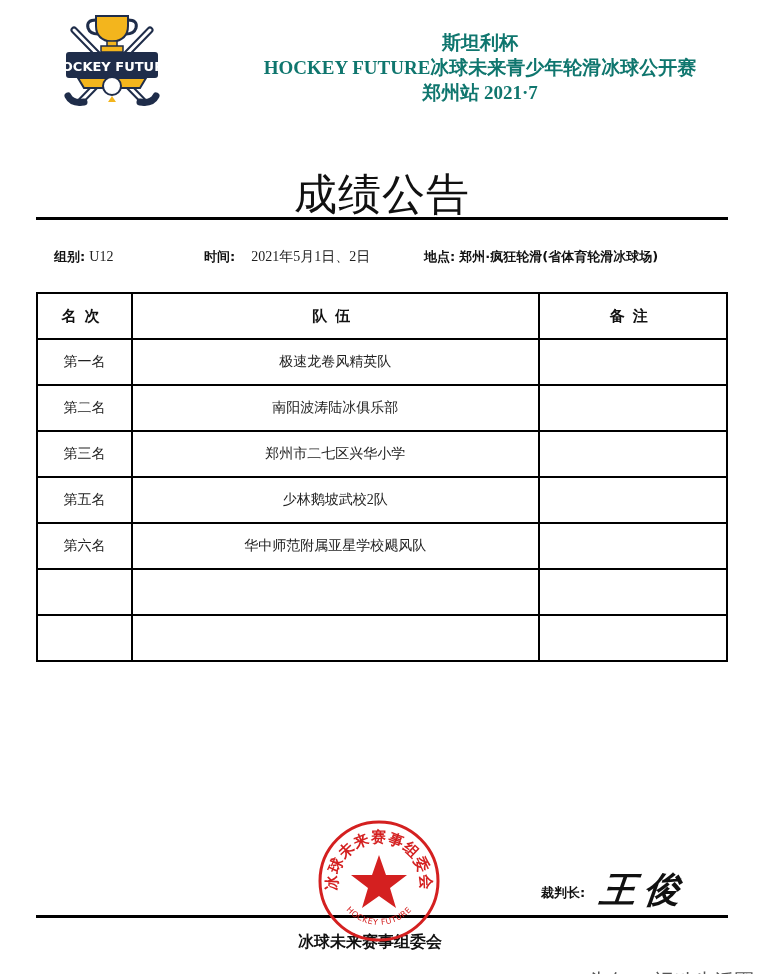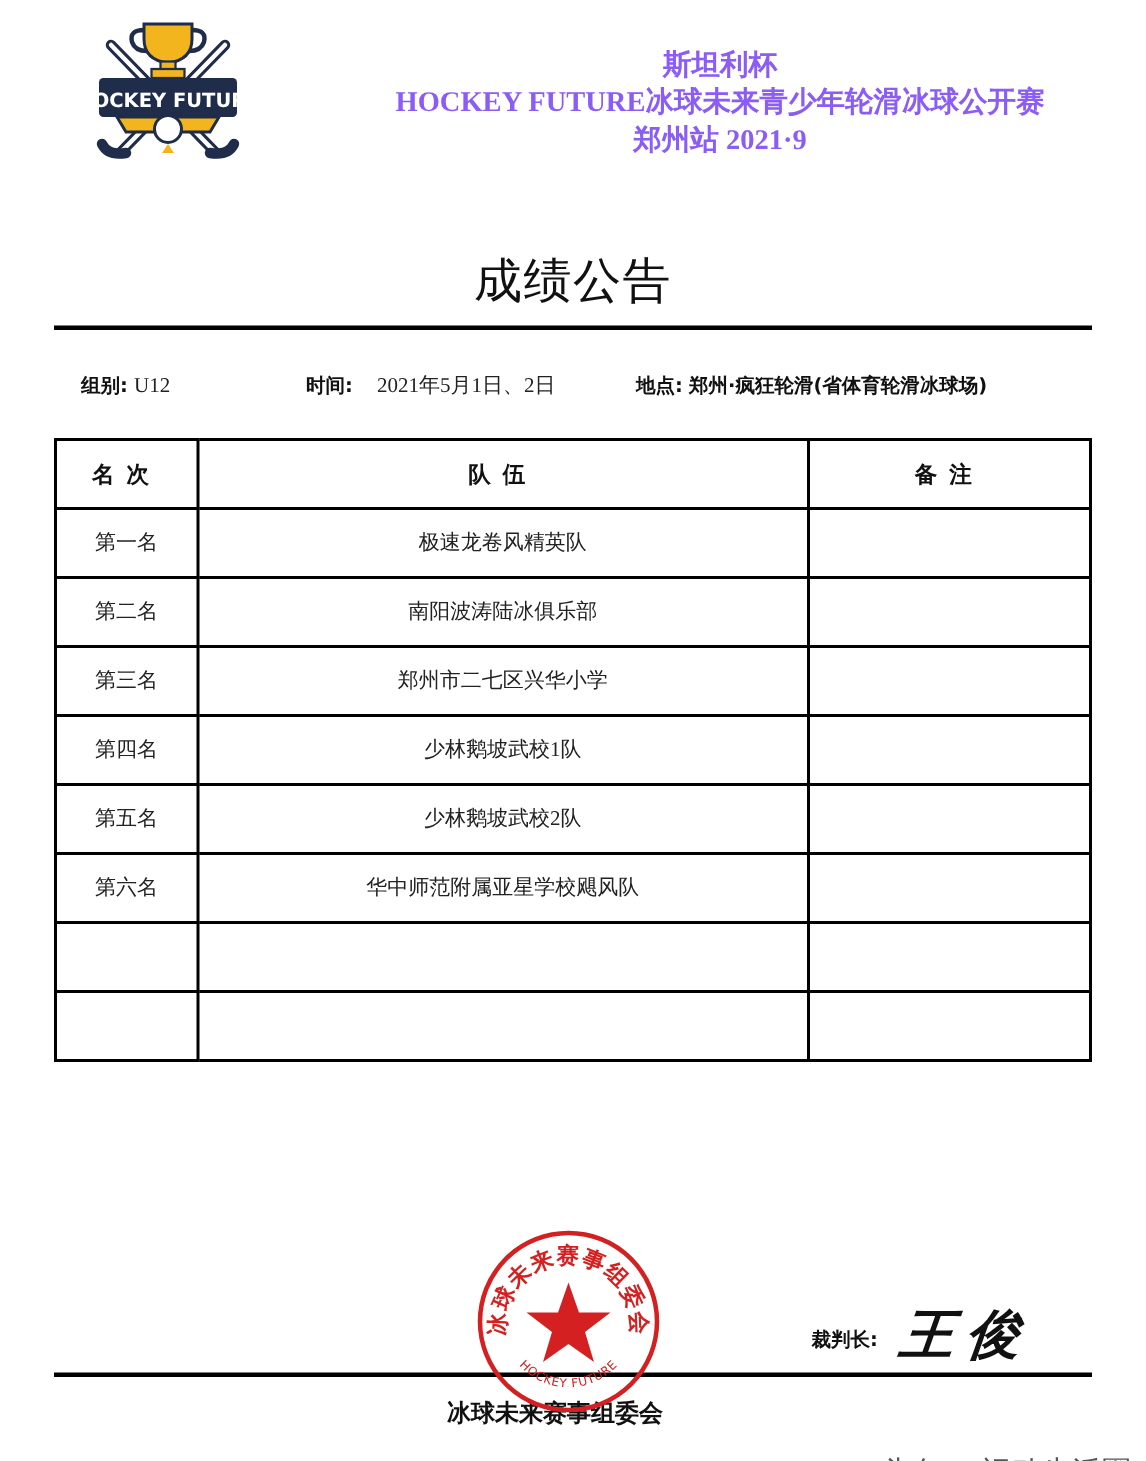--- a/index.html
+++ b/index.html
@@ -1,23 +1,23 @@
 <!DOCTYPE html>
 <html><head>
 <meta charset="utf-8">
 <style>
   html, body { margin:0; padding:0; }
   body { width:764px; height:974px; background:#ffffff; position:relative; overflow:hidden; font-family:"DejaVu Serif", serif; color:#111; }
   .abs { position:absolute; }
   .logo { left:62px; top:12px; width:100px; height:96px; }
-  .hdr { left:200px; width:560px; text-align:center; font-family:"Liberation Serif", "DejaVu Serif", serif; font-weight:bold; color:#8b5cf6; }
+  .hdr { left:200px; width:560px; text-align:center; font-family:"Liberation Serif", "DejaVu Serif", serif; font-weight:bold; color:#0f766e; }
   .hdr1 { top:30px; font-size:19px; }
   .hdr2 { top:55px; font-size:19px; letter-spacing:0; }
   .hdr3 { top:80px; font-size:19px; }
-  .title { left:0; width:764px; top:166px; text-align:center; font-size:32px; font-family:"DejaVu Sans", sans-serif; letter-spacing:1px; }
+  .title { left:0; width:764px; top:166px; text-align:center; font-size:43px; font-family:"DejaVu Sans", sans-serif; letter-spacing:1px; }
   .rule { left:36px; width:692px; height:3px; background:#000; }
   .info { top:248px; font-size:13px; font-family:"DejaVu Sans", sans-serif; }
   .info b { font-weight:bold; }
   .info .v { font-family:"Liberation Serif", serif; font-size:14px; color:#222;text-align:right; }
   table.res { position:absolute; left:36px; top:292px; width:692px; border-collapse:collapse; }
   table.res td, table.res th { border:2px solid #000; height:44px; text-align:center; font-size:14px; font-family:"Liberation Serif", "DejaVu Serif", serif; color:#222; padding:0; }
   table.res th { font-family:"DejaVu Sans", sans-serif; font-weight:bold; font-size:15px; letter-spacing:8px; color:#111; }
   .c1 { width:93px; } .c2 { width:406px; } .c3 { width:187px; }
   .seal { left:317px; top:819px; width:124px; height:124px; }
   .judge { left:541px; top:884px; font-family:"DejaVu Sans", sans-serif; font-weight:bold; font-size:13px;text-align:right; }
@@ -47,21 +47,21 @@
     <rect x="4" y="40" width="92" height="26" rx="3" fill="#1f2d4a"></rect>
     <text x="50" y="59" text-anchor="middle" font-family="DejaVu Sans, sans-serif" font-weight="bold" font-size="13" fill="#ffffff">HOCKEY FUTURE</text>
     <path d="M16 66 H84 L78 76 H22 Z" fill="#f3b51d" stroke="#1f2d4a" stroke-width="2"></path>
     <circle cx="50" cy="74" r="9" fill="#ffffff" stroke="#1f2d4a" stroke-width="2"></circle>
     <polygon points="50,84 54,90 46,90" fill="#f3b51d"></polygon>
   </svg>
 </div>
 
 <div class="abs hdr hdr1">斯坦利杯</div>
 <div class="abs hdr hdr2">HOCKEY FUTURE冰球未来青少年轮滑冰球公开赛</div>
-<div class="abs hdr hdr3">郑州站 2021·9</div>
+<div class="abs hdr hdr3">郑州站 2021·7</div>
 
 <div class="abs title">成绩公告</div>
 <div class="abs rule" style="top:217px;"></div>
 
 <div class="abs info" style="left:54px;">
   <b>组别:</b>
   <span class="v">U12</span>
 </div>
 <div class="abs info" style="left:204px;">
   <b>时间:</b>
@@ -85,25 +85,20 @@
     <td></td>
   </tr>
   <tr>
     <td>第二名</td>
     <td>南阳波涛陆冰俱乐部</td>
     <td></td>
   </tr>
   <tr>
     <td>第三名</td>
     <td>郑州市二七区兴华小学</td>
-    <td></td>
-  </tr>
-  <tr>
-    <td>第四名</td>
-    <td>少林鹅坡武校1队</td>
     <td></td>
   </tr>
   <tr>
     <td>第五名</td>
     <td>少林鹅坡武校2队</td>
     <td></td>
   </tr>
   <tr>
     <td>第六名</td>
     <td>华中师范附属亚星学校飓风队</td>

